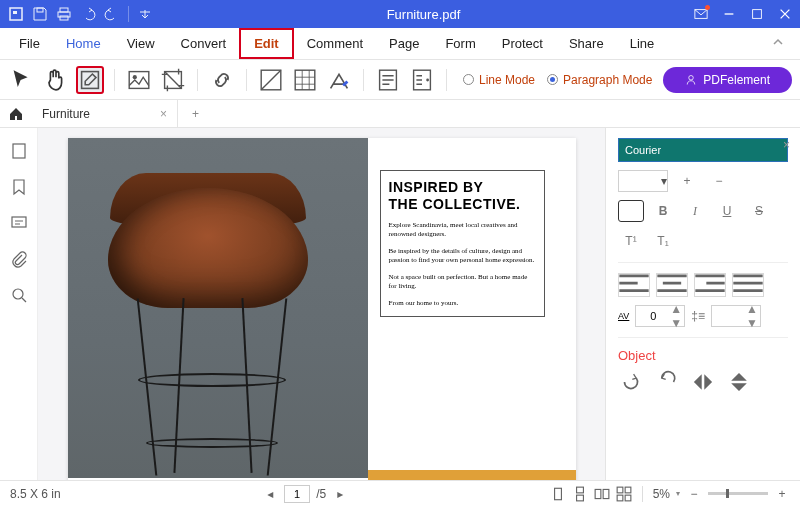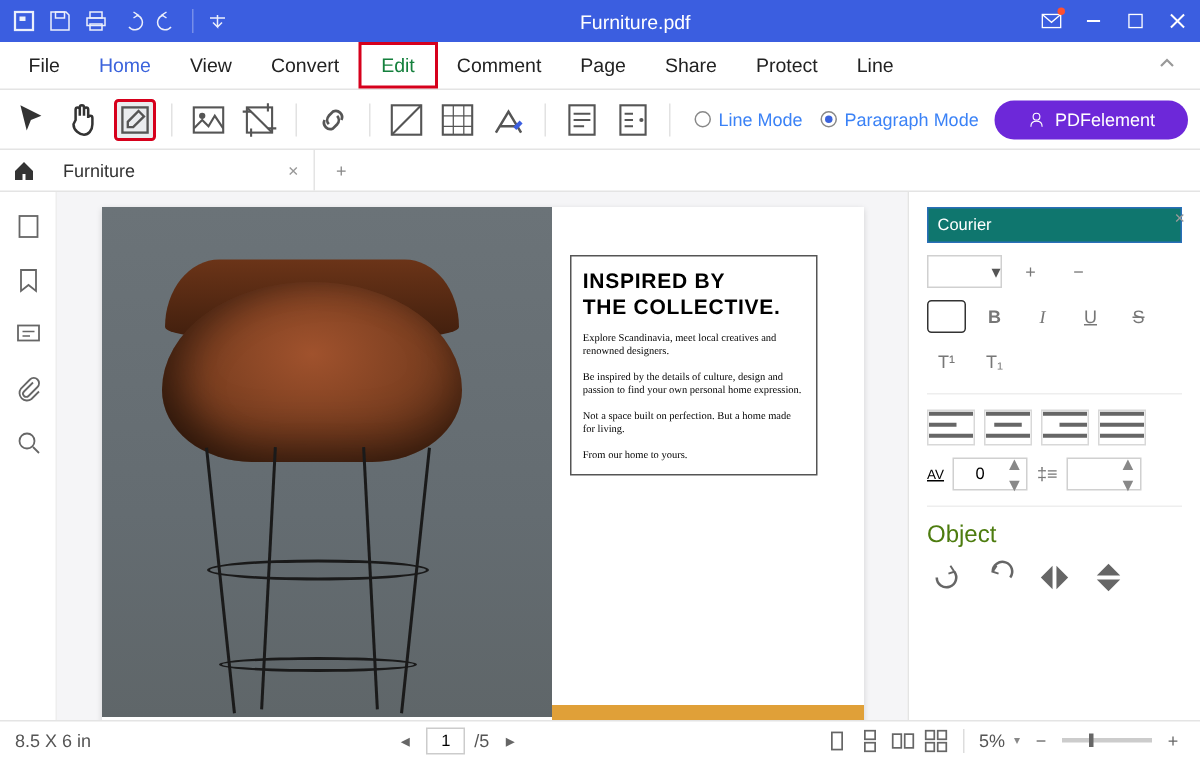--- a/index.html
+++ b/index.html
@@ -6,34 +6,34 @@
 body{width:800px;height:506px;overflow:hidden;display:flex;flex-direction:column;background:#fff}
 .titlebar{height:28px;background:#3b5ee0;display:flex;align-items:center;color:#fff;padding:0 8px}
 .titlebar .qat{display:flex;gap:8px;align-items:center}
 .titlebar .qat .tb-icon{width:16px;height:16px;display:flex;align-items:center;justify-content:center;opacity:.9}
 .titlebar .title{flex:1;text-align:center;font-size:13px}
 .titlebar .winbtns{display:flex;gap:14px;align-items:center}
 .winbtns .tb-icon{width:14px;height:14px}
 .menubar{height:32px;background:#fff;border-bottom:1px solid #e4e4e4;display:flex;align-items:center;padding:0 6px}
 .menubar .mi{padding:0 13px;height:100%;display:flex;align-items:center;color:#222;cursor:pointer;font-size:13px}
 .menubar .mi.home{color:#3b63dc;font-weight:500}
-.menubar .mi.edit{color:#15803d;font-weight:400;border:2px solid #d6001c}
+.menubar .mi.edit{color:#c2410c;font-weight:700;border:2px solid #d6001c}
 .menubar .flex{flex:1}
 .menubar .collapse{color:#999;padding:0 10px}
 .toolbar{height:40px;background:#fff;border-bottom:1px solid #e4e4e4;display:flex;align-items:center;padding:0 8px;gap:6px}
 .tb-btn{width:28px;height:28px;display:flex;align-items:center;justify-content:center;color:#555;border-radius:3px}
 .tb-btn.sel{background:#eaecef;border:2px solid #d6001c}
 .tb-sep{width:1px;height:22px;background:#e2e2e2;margin:0 4px}
-.radio{display:flex;align-items:center;gap:5px;color:#3b82f6;font-size:12px;margin-left:6px}
+.radio{display:flex;align-items:center;gap:5px;color:#c2410c;font-size:12px;margin-left:6px}
 .radio .dot{width:11px;height:11px;border:1px solid #888;border-radius:50%;display:flex;align-items:center;justify-content:center}
 .radio .dot.on::after{content:'';width:5px;height:5px;border-radius:50%;background:#3b63dc}
 .pill{margin-left:auto;background:#6d28d9;color:#fff;padding:6px 22px;border-radius:18px;font-size:12px;display:flex;align-items:center;gap:6px}
 .tabbar{height:28px;border-bottom:1px solid #e4e4e4;display:flex;align-items:center;padding:0 8px;gap:8px}
 .tabbar .home-ic{width:16px;height:16px;color:#333}
-.tabbar .tab{display:flex;align-items:center;gap:102px;padding:0 10px;height:100%;border-right:1px solid #e4e4e4;color:#333}
+.tabbar .tab{display:flex;align-items:center;gap:70px;padding:0 10px;height:100%;border-right:1px solid #e4e4e4;color:#333}
 .tabbar .tab .x{color:#999}
 .tabbar .plus{color:#888;padding:0 6px}
 .workspace{flex:1;display:flex;overflow:hidden}
 .leftbar{width:38px;background:#fff;border-right:1px solid #eee;display:flex;flex-direction:column;align-items:center;gap:18px;padding-top:14px;color:#666}
 .leftbar .ic{width:18px;height:18px}
 .canvas{flex:1;background:#f5f5f7;position:relative;overflow:hidden;display:flex;justify-content:center;padding:10px 0}
 .page{width:508px;height:362px;background:#fff;box-shadow:0 1px 4px rgba(0,0,0,.15);position:relative;overflow:hidden}
 .photo{position:absolute;left:0;top:0;width:300px;height:340px;background:linear-gradient(180deg,#6b7378 0%,#646c71 60%,#5f6669 100%)}
 .chair-seat{position:absolute;left:40px;top:50px;width:200px;height:120px;background:radial-gradient(ellipse at 50% 40%,#a0522d,#5b2e15);border-radius:50% 50% 30% 30%/60% 60% 40% 40%;box-shadow:inset 0 -15px 30px rgba(0,0,0,.4),inset 15px 0 25px rgba(0,0,0,.3)}
 .chair-back{position:absolute;left:42px;top:35px;width:196px;height:55px;background:linear-gradient(#6b3418,#3f1e0d);border-radius:40px 40px 50% 50%/50px 50px 20% 20%}
@@ -133,22 +133,23 @@
 </div>
 
 <div class="menubar">
   <div class="mi">File</div>
   <div class="mi home">Home</div>
   <div class="mi">View</div>
   <div class="mi">Convert</div>
   <div class="mi edit">Edit</div>
   <div class="mi">Comment</div>
   <div class="mi">Page</div>
+  <div class="mi">Form</div>
+  <div class="mi">Protect</div>
   <div class="mi">Share</div>
-  <div class="mi">Protect</div>
   <div class="mi">Line</div>
   <div class="flex"></div>
   <div class="collapse"><svg width="12" height="12" viewBox="0 0 12 12">
         <path d="M2 8l4-4 4 4" fill="none" stroke="#999" stroke-width="1.5"></path>
       </svg></div>
 </div>
 
 <div class="toolbar">
   <div class="tb-btn">
       <svg viewBox="0 0 20 20">
@@ -350,21 +351,21 @@
       <span style="color:#777">‡≡</span>
       <div class="spin" style="width:50px">
           <input style="">
           <div class="ud">
             <div>▲</div>
             <div>▼</div>
           </div>
         </div>
     </div>
     <div class="hr"></div>
-    <div style="color:#4d7c0f;font-size:16px;margin-bottom:4px">Object</div>
+    <div style="color:#ef4444;font-size:13px;margin-bottom:4px">Object</div>
     <div class="obj-row">
       <div class="ob">
           <svg viewBox="0 0 20 20">
             <path d="M5 10a5 5 0 109-3" fill="none" stroke="#666" stroke-width="1.3"></path>
             <path d="M12 4l2 3-3 1" fill="none" stroke="#666"></path>
           </svg>
         </div>
       <div class="ob">
           <svg viewBox="0 0 20 20">
             <path d="M15 10a5 5 0 10-9-3" fill="none" stroke="#666" stroke-width="1.3"></path>

